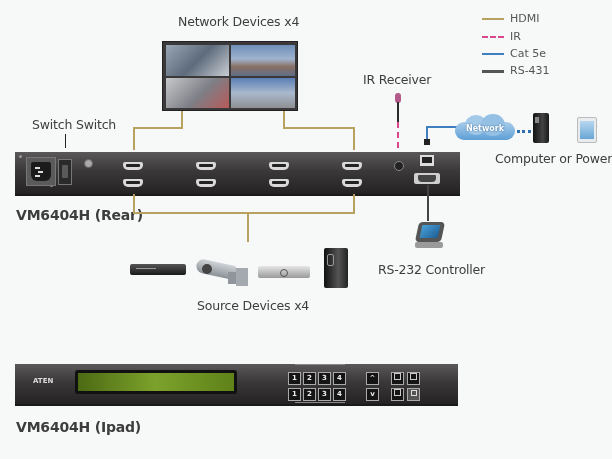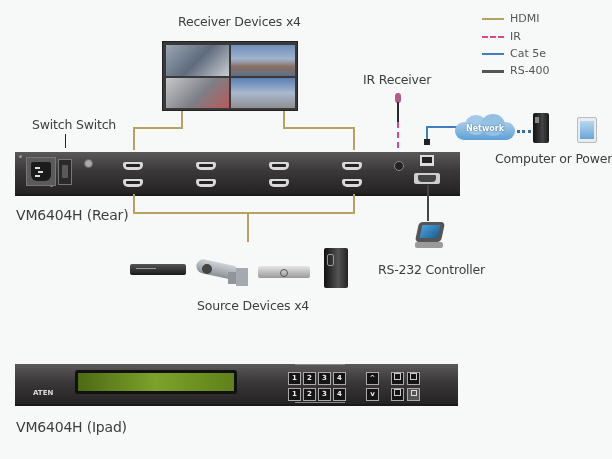--- a/index.html
+++ b/index.html
@@ -1,20 +1,20 @@
 <!DOCTYPE html>
 <html><head>
 <meta charset="utf-8">
 <style>
   html, body { margin:0; padding:0; }
   body { width:612px; height:459px; background:#f7f8f8; position:relative; overflow:hidden;
          font-family:"DejaVu Sans", sans-serif; color:#3a3a3a; }
   .abs { position:absolute; }
   .lbl { position:absolute; font-size:12.5px; color:#3d3d3d; white-space:nowrap; letter-spacing:-0.2px; }
-  .model { font-size:14px; }
+  .model { font-size:14px;font-weight:bold; }
   .legend-row { position:absolute; left:510px; height:12px; font-size:11px; color:#555; }
   .legend-line { position:absolute; left:-28px; top:6px; width:22px; height:0; }
   .panel { position:absolute; background:linear-gradient(#5a5858 0%, #3a3838 45%, #242222 100%);
            border-bottom:2px solid #1a1a1a; }
   .hdmi { position:absolute; width:20px; height:8px; background:#d9d9d9; border-radius:2px 2px 5px 5px; }
   .hdmi::after { content:""; position:absolute; left:3px; top:2px; width:14px; height:3px; background:#222; border-radius:1px; }
   .wire { position:absolute; background:#b8a262; }
   .key { position:absolute; width:11px; height:11px; background:#151515; border:1px solid #aaa;
          color:#eee; font-size:7px; line-height:11px; text-align:center; font-weight:bold; }
   .tiny { position:absolute; font-size:3.5px; color:#ddd; background:#666; padding:0 1px; }
@@ -30,25 +30,25 @@
   <div class="legend-row" style="top:30px;">
     <span class="legend-line" style="border-top:2px dashed #d9488f;"></span>
     <span>IR</span>
   </div>
   <div class="legend-row" style="top:47px;">
     <span class="legend-line" style="border-top:2px solid #3f7fc0;"></span>
     <span>Cat 5e</span>
   </div>
   <div class="legend-row" style="top:64px;">
     <span class="legend-line" style="border-top:3px solid #555;"></span>
-    <span>RS-400</span>
+    <span>RS-431</span>
   </div>
 </div>
 
-<div class="lbl" style="left:178px; top:14px;">Receiver Devices x4</div>
+<div class="lbl" style="left:178px; top:14px;">Network Devices x4</div>
 <div class="abs" style="left:162px; top:41px; width:136px; height:70px; background:#3a3838; border:1px solid #222; padding:2px; box-sizing:border-box;">
   <div class="abs" style="left:3px; top:3px; width:63px; height:31px; background:linear-gradient(135deg,#9aa6b3,#5d6b7c 50%,#c9cdd2);"></div>
   <div class="abs" style="left:68px; top:3px; width:64px; height:31px; background:linear-gradient(#6f8eb8,#9fb4cf 45%,#8a6f63 70%,#5f6f88);"></div>
   <div class="abs" style="left:3px; top:36px; width:63px; height:30px; background:linear-gradient(135deg,#c7c8ca,#7d7f86 55%,#b85a5a);"></div>
   <div class="abs" style="left:68px; top:36px; width:64px; height:30px; background:linear-gradient(#5b7fb5,#a9b9cd 50%,#8e8f92);"></div>
 </div>
 
 <div class="wire" style="left:181px; top:111px; width:2px; height:17px;"></div>
 <div class="wire" style="left:133px; top:127px; width:50px; height:2px;"></div>
 <div class="wire" style="left:133px; top:127px; width:2px; height:23px;"></div>
@@ -146,21 +146,21 @@
 </div>
 <div class="abs" style="left:258px; top:266px; width:52px; height:12px; background:linear-gradient(#e6e6e6,#9a9a9a); border-radius:2px;">
   <div class="abs" style="left:22px; top:3px; width:6px; height:6px; border-radius:50%; border:1px solid #555;"></div>
 </div>
 <div class="abs" style="left:324px; top:248px; width:24px; height:40px; background:linear-gradient(90deg,#111,#555 60%,#222); border-radius:2px;">
   <div class="abs" style="left:3px; top:6px; width:5px; height:10px; border:1px solid #999; border-radius:2px;"></div>
 </div>
 <div class="lbl" style="left:197px; top:298px;">Source Devices x4</div>
 
 <div class="panel" style="left:15px; top:364px; width:443px; height:40px;">
-  <div class="abs" style="left:18px; top:13px; font-size:7px; font-weight:bold; color:#ddd;margin-top:12px;">ATEN</div>
+  <div class="abs" style="left:18px; top:13px; font-size:7px; font-weight:bold; color:#ddd;">ATEN</div>
   <div class="abs" style="left:60px; top:6px; width:162px; height:24px; background:#111; border-radius:3px;">
     <div class="abs" style="left:3px; top:3px; width:156px; height:18px; background:linear-gradient(90deg,#4c6a14,#7da22b 50%,#5f8119);"></div>
   </div>
 
   <div class="abs" style="left:280px; top:0; width:50px; height:1px; background:#888;"></div>
   <div class="tiny" style="left:300px; top:-1px;"></div>
   <div class="key" style="left:273px; top:8px;">1</div>
   <div class="key" style="left:288px; top:8px;">2</div>
   <div class="key" style="left:303px; top:8px;">3</div>
   <div class="key" style="left:318px; top:8px;">4</div>

